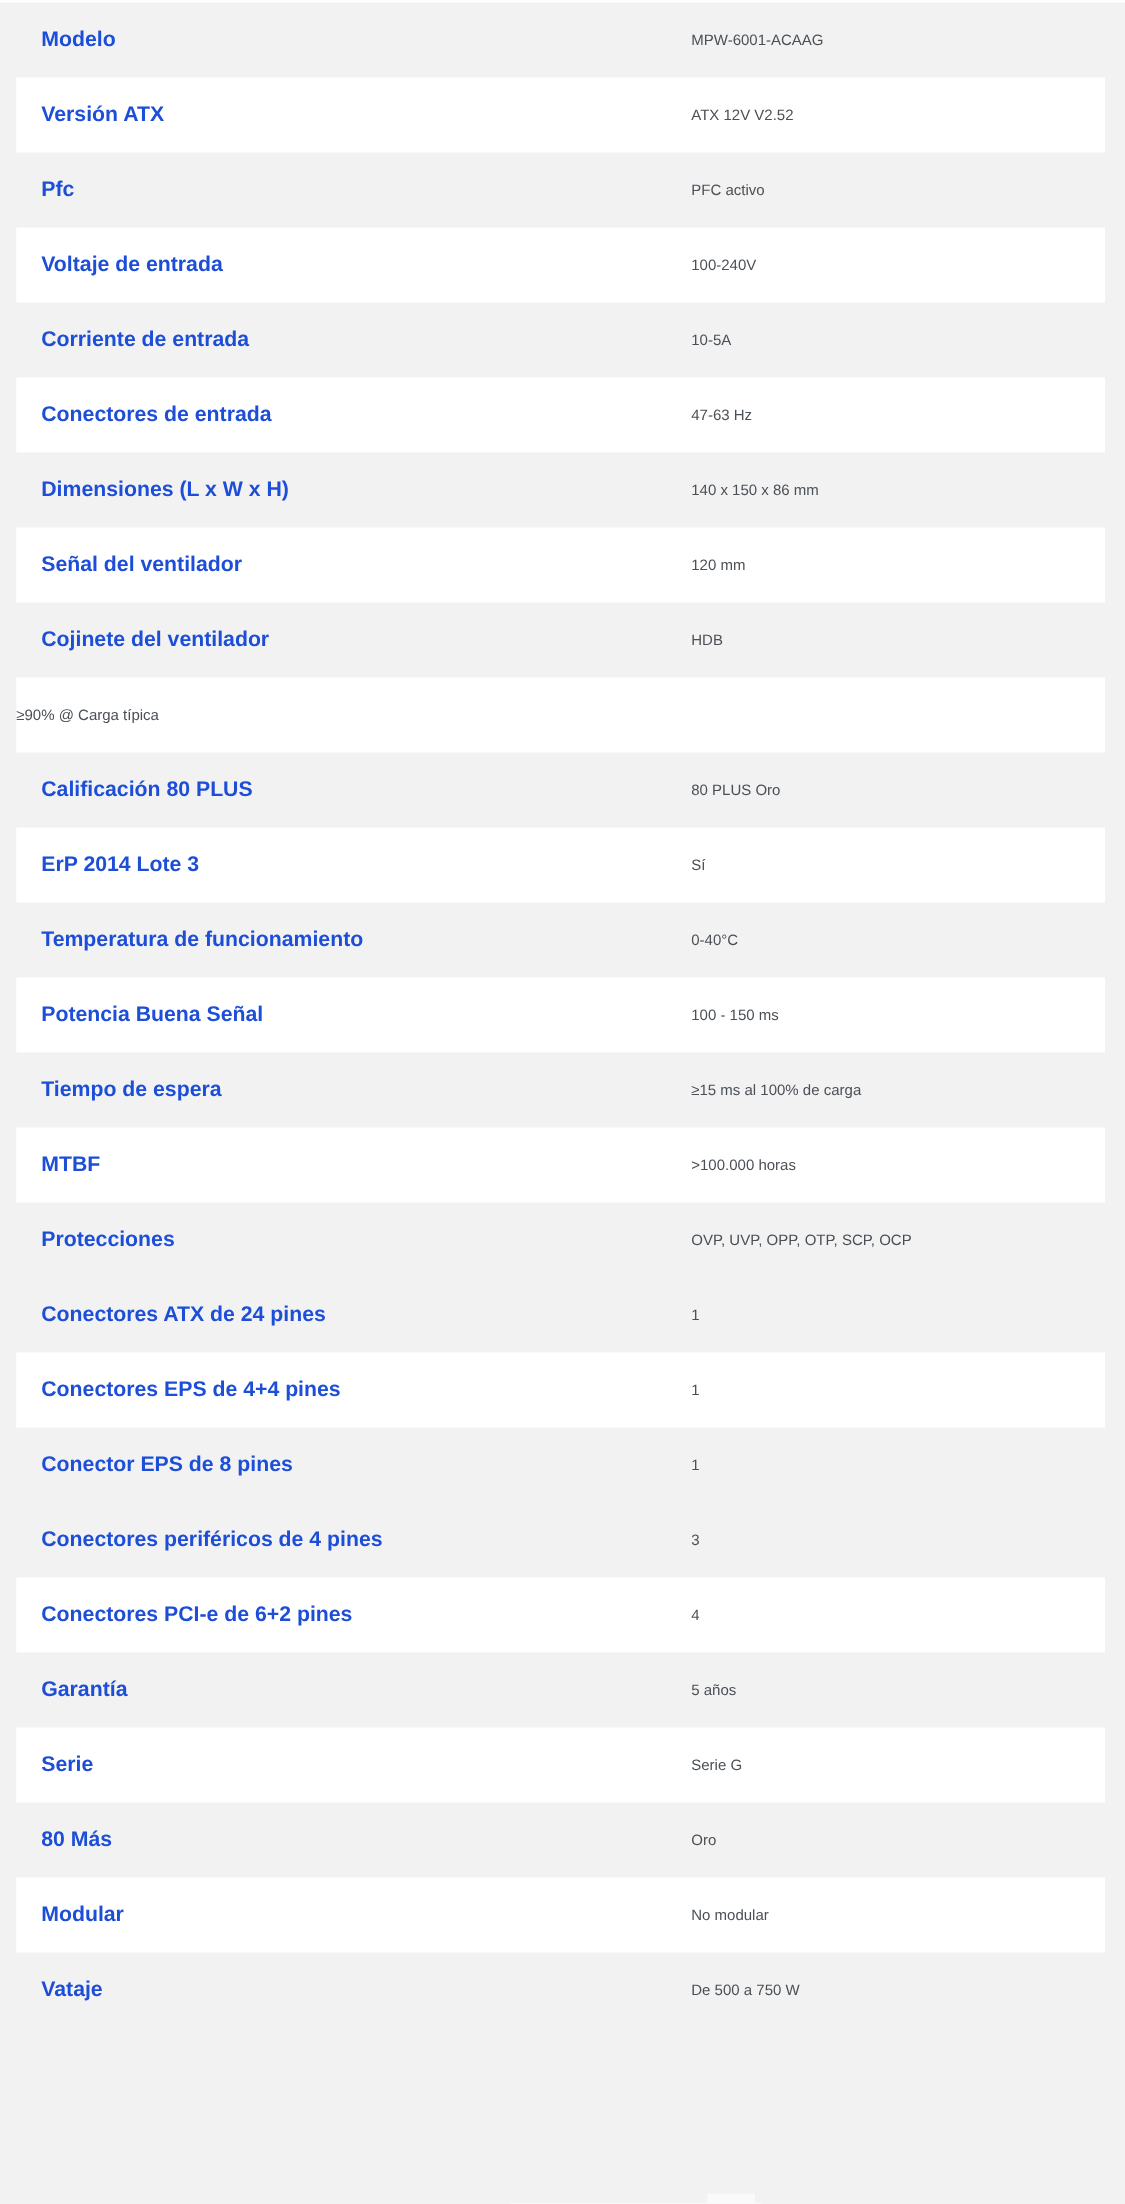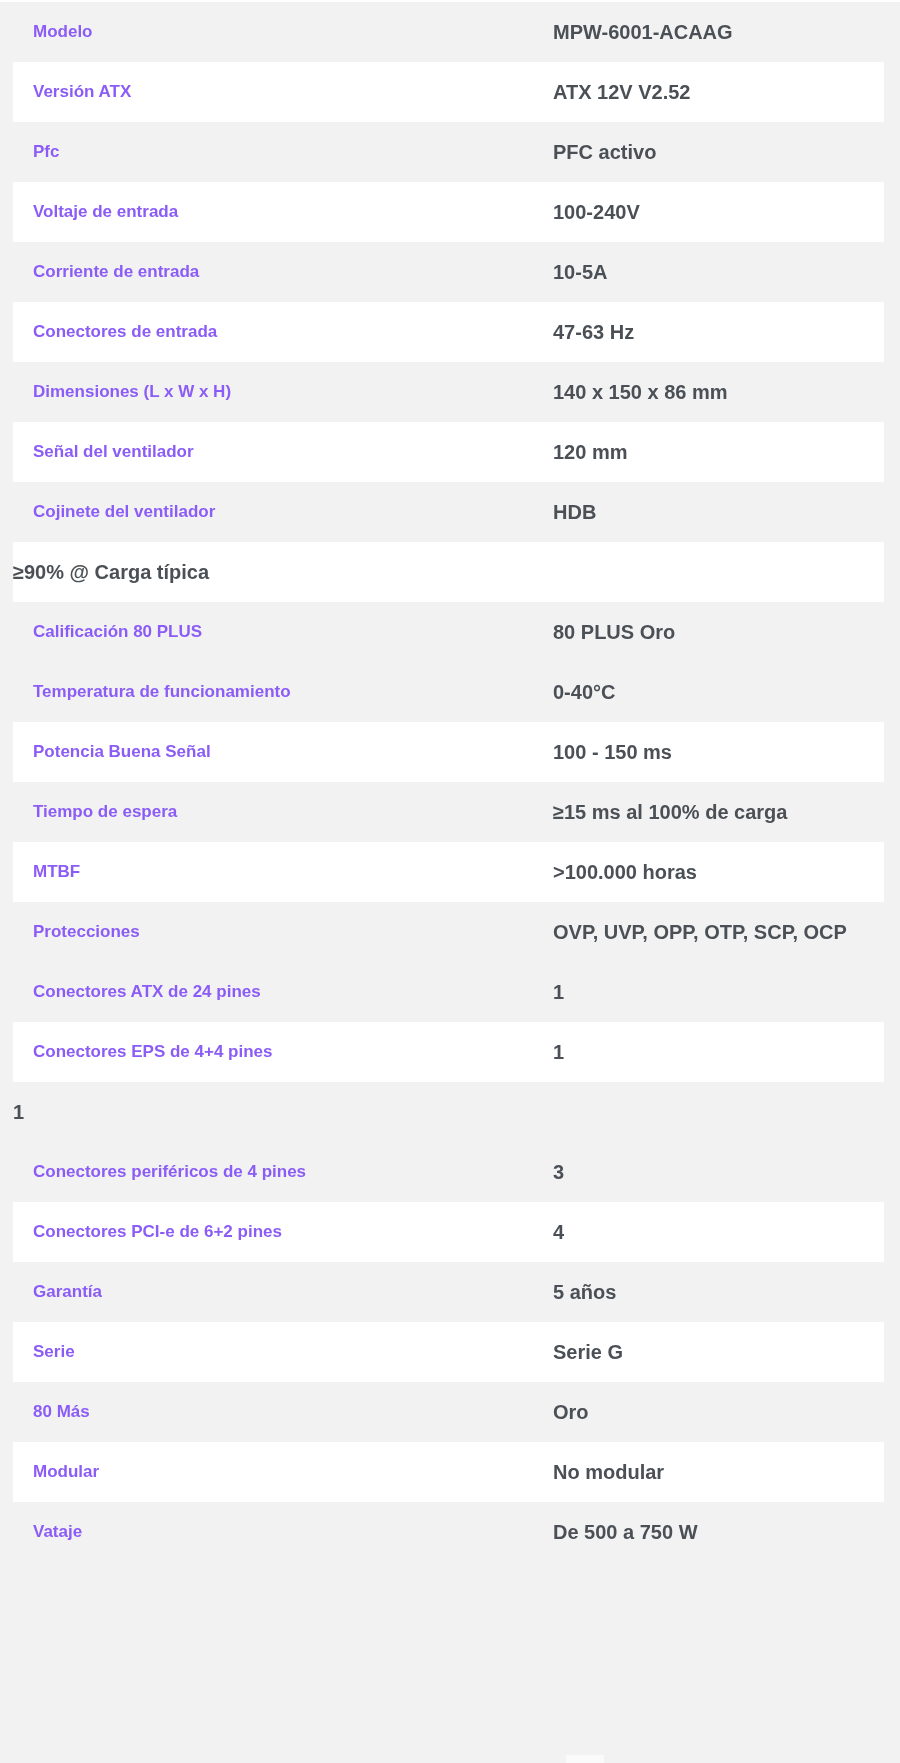--- a/index.html
+++ b/index.html
@@ -40,26 +40,26 @@
   .spec-row.tall {
     height: 87px;
   }
   .spec-label {
     width: 540px;
     box-sizing: border-box;
     padding-left: 20px;
     flex: 0 0 540px;
     font-size: 17px;
     font-weight: 700;
-    color: #8b5cf6;
+    color: #1d4ed8;
     line-height: 22px;
   }
   .spec-value {
-    font-size: 20px;
-    font-weight: 700;
+    font-size: 12px;
+    font-weight: 400;
     color: #4b5056;
     line-height: 29px;
     max-width: 312px;
   }
   .bottom-artifact {
     position: absolute;
     left: 566px;
     top: 1755px;
     width: 38px;
     height: 8px;
@@ -119,20 +119,24 @@
 
   <div class="spec-row white">
     <div class="spec-value">≥90% @ Carga típica</div>
   </div>
 
   <div class="spec-row">
     <div class="spec-label">Calificación 80 PLUS</div>
     <div class="spec-value">80 PLUS Oro</div>
   </div>
 
+  <div class="spec-row white">
+    <div class="spec-label">ErP 2014 Lote 3</div>
+    <div class="spec-value">Sí</div>
+  </div>
 
   <div class="spec-row">
     <div class="spec-label">Temperatura de funcionamiento</div>
     <div class="spec-value">0-40°C</div>
   </div>
 
   <div class="spec-row white">
     <div class="spec-label">Potencia Buena Señal</div>
     <div class="spec-value">100 - 150 ms</div>
   </div>
@@ -157,20 +161,21 @@
     <div class="spec-label">Conectores ATX de 24 pines</div>
     <div class="spec-value">1</div>
   </div>
 
   <div class="spec-row white">
     <div class="spec-label">Conectores EPS de 4+4 pines</div>
     <div class="spec-value">1</div>
   </div>
 
   <div class="spec-row">
+    <div class="spec-label">Conector EPS de 8 pines</div>
     <div class="spec-value">1</div>
   </div>
 
 
   <div class="spec-row">
     <div class="spec-label">Conectores periféricos de 4 pines</div>
     <div class="spec-value">3</div>
   </div>
 
   <div class="spec-row white">

